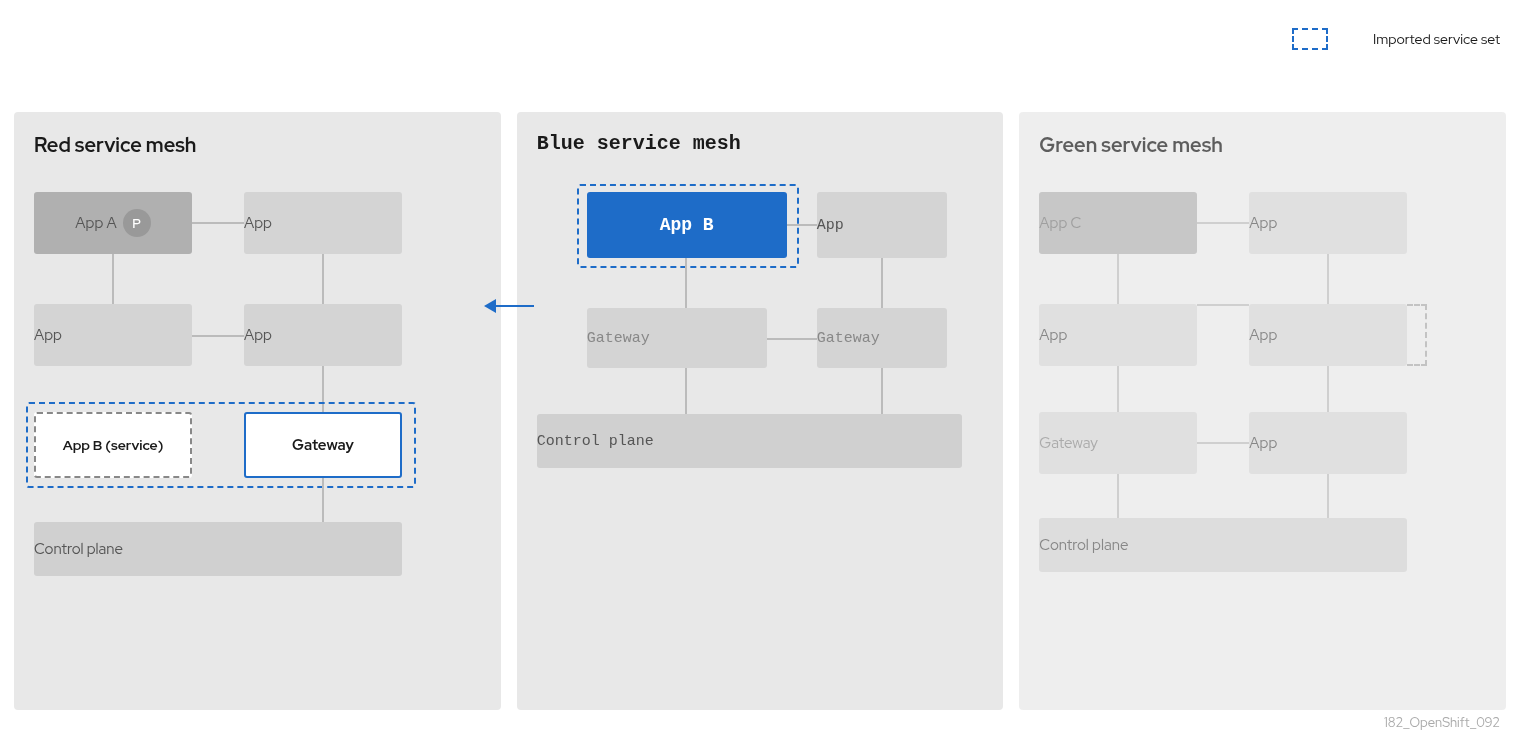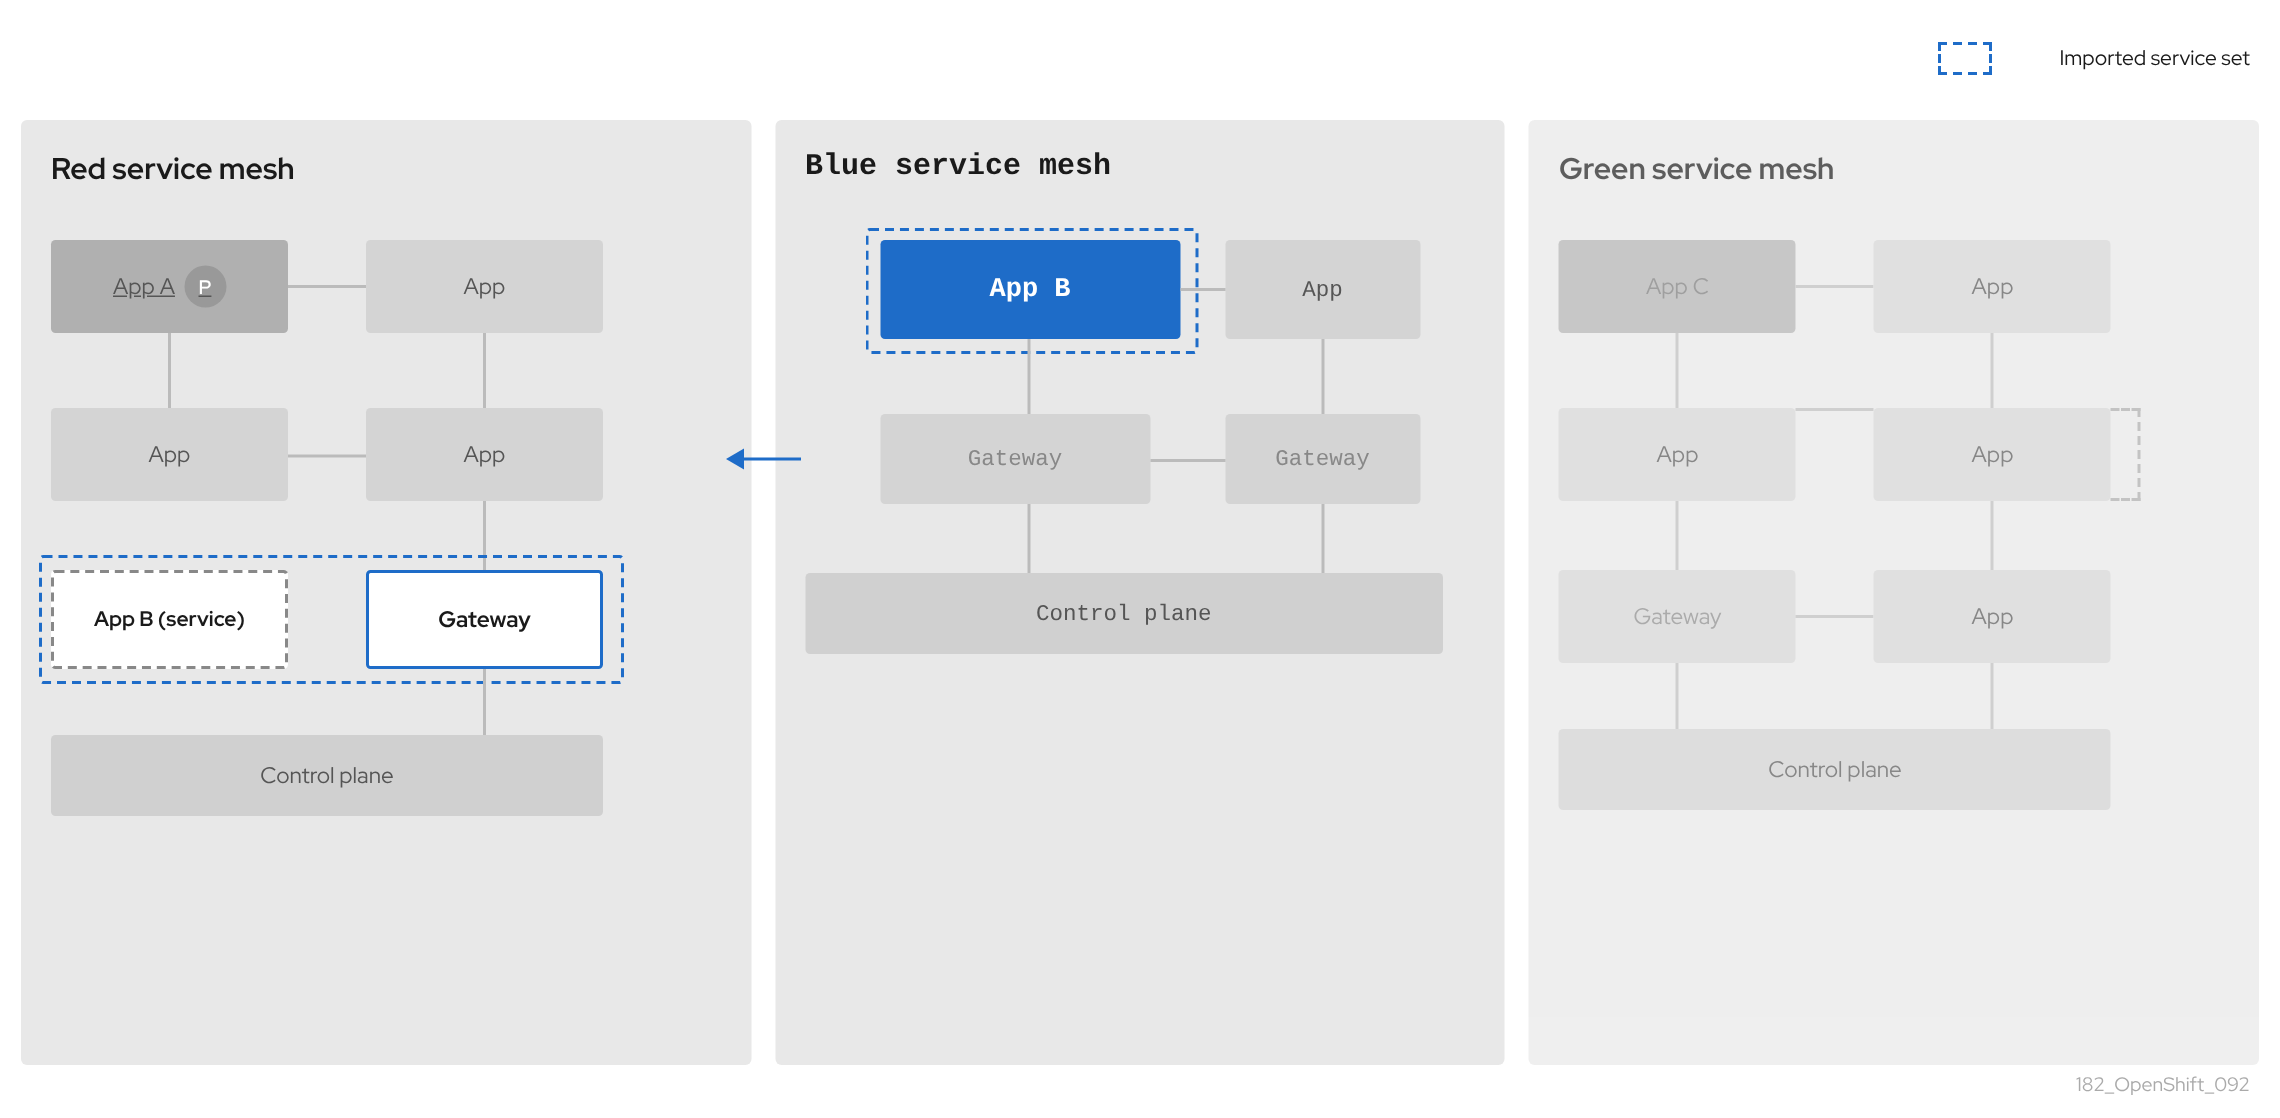--- a/index.html
+++ b/index.html
@@ -41,36 +41,36 @@
       gap: 16px;
       height: 630px;
     }
 
     .mesh-panel {
       flex: 1;
       background: #e8e8e8;
       border-radius: 4px;
       padding: 20px 20px 16px 20px;
       position: relative;
+      margin-top: 32px;
     }
 
     .mesh-title {
       font-size: 20px;
       font-weight: 700;
       color: #1a1a1a;
       margin-bottom: 24px;
     }
 
     
     .node-box {
       background: #d4d4d4;
       border-radius: 3px;
       display: flex;
       align-items: center;
-      justify-content: center;
       font-size: 15px;
       color: #555;
       font-weight: 400;
     }
     .red-mesh .app-a-box {
       background: #b0b0b0;
       border-radius: 3px;
       display: flex;
       align-items: center;
       justify-content: center;
@@ -153,21 +153,21 @@
   <span class="legend-label">Imported service set</span>
 </div>
 
 <div class="meshes-container">
 
   <div class="mesh-panel red-mesh" style="position:relative;">
     <div class="mesh-title">Red service mesh</div>
 
     <div style="position:absolute; top:80px; left:20px; right:20px;">
 
-      <div class="app-a-box" style="position:absolute; left:0; top:0; width:158px; height:62px;text-decoration:underline;">
+      <div class="app-a-box" style="position:absolute; left:0; top:0; width:158px; height:62px;">
         <span>App A</span>
         <div class="p-badge">
           <span>P</span>
         </div>
       </div>
 
       <div style="position:absolute; left:158px; top:30px; width:52px; height:2px; background:#bbb;"></div>
 
       <div class="node-box" style="position:absolute; left:210px; top:0; width:158px; height:62px;">
         <span>App</span>

